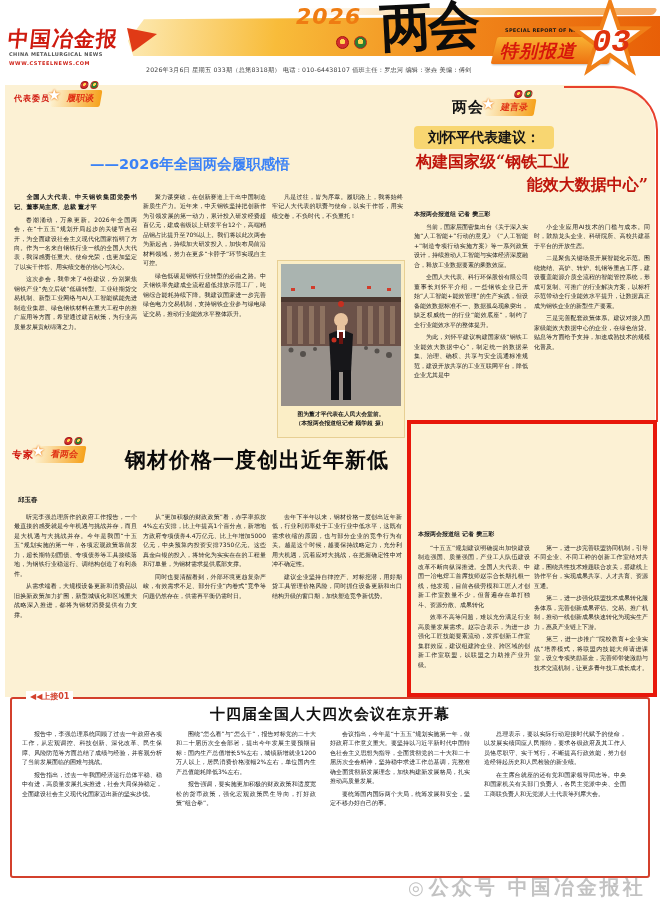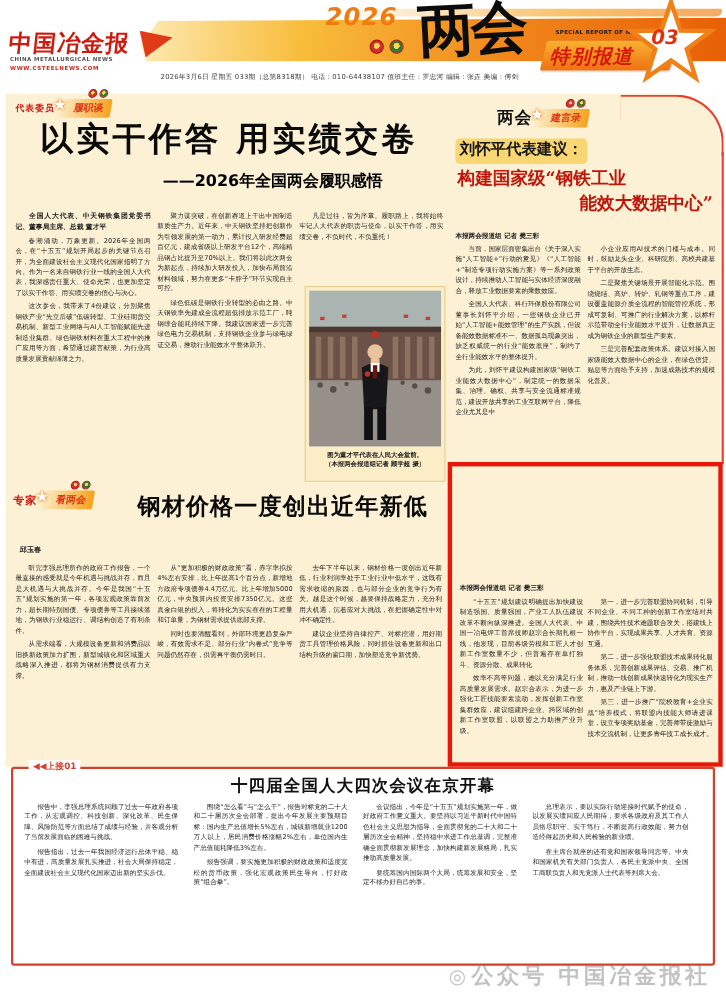--- a/index.html
+++ b/index.html
@@ -26,61 +26,61 @@
   .emblem{width:13px;height:13px;border-radius:50%;box-sizing:border-box;}
   .emblem.npc{background:radial-gradient(circle at 50% 42%,#ffd54f 0 32%,#d32f2f 34%);border:1px solid #a31010;}
   .emblem.cppcc{background:radial-gradient(circle at 50% 42%,#ffd54f 0 32%,#2e7d32 34%);border:1px solid #b3261e;}
   .sub-en{position:absolute;left:505px;top:27px;font-size:5px;color:#1a1a1a;letter-spacing:.3px;font-weight:bold;}
   .sub-cn-wrap{position:absolute;left:494px;top:37px;width:118px;height:27px;
                background:linear-gradient(180deg,#f9b232,#ee7211);transform:skewX(-14deg);
                border-radius:2px;box-shadow:1px 1px 2px rgba(0,0,0,.25);}
   .sub-cn{position:absolute;left:6px;top:2px;font-size:18px;font-weight:900;font-style:italic;
           color:#d8170b;transform:skewX(14deg);letter-spacing:1px;}
   .star03{position:absolute;left:560px;top:0px;}
-  .num03{position:absolute;left:592px;top:24px;font-size:18px;font-weight:900;font-style:italic;color:#e0320e;}
+  .num03{position:absolute;left:592px;top:24px;font-size:32px;font-weight:900;font-style:italic;color:#e0320e;font-family:Liberation Mono, monospace;}
   .dateline{position:absolute;left:146px;top:66px;font-size:6.2px;color:#3c3c3c;white-space:nowrap;letter-spacing:.2px;}
   
   .content{position:absolute;left:5px;top:85px;width:650px;height:612px;background:#fcf1d4;
            border-top-right-radius:46px;}
   .rail-arc{position:absolute;right:2px;top:86px;width:92px;height:54px;
             border-top:2px solid #e8412c;border-right:2px solid #e8412c;border-top-right-radius:44px;}
   .rail-line{position:absolute;right:2px;top:138px;height:284px;width:0;border-right:2px solid #e8412c;}
   
   .badge{position:absolute;display:flex;align-items:center;gap:2px;}
   .badge .lbl{font-size:8px;font-weight:900;color:#d0160c;letter-spacing:1px;}
   .star-pill{position:relative;background:linear-gradient(90deg,#fdf0cd,#f6a21c);
              border-radius:2px;padding:2px 7px 2px 15px;transform:skewX(-10deg);
              font-size:9px;font-weight:900;color:#e03214;white-space:nowrap;}
   .star-pill .st{position:absolute;left:-5px;top:-4px;font-size:15px;color:#fff;
                  text-shadow:0 0 2px #f08018,0 0 2px #f08018;transform:skewX(10deg);}
   .mini-emblems{position:absolute;top:-9px;left:26px;display:flex;gap:2px;}
   .mini-emblems .emblem{width:8px;height:8px;}
   
   .lead-hl{position:absolute;left:10px;top:106px;width:396px;text-align:center;font-size:30px;
            font-weight:900;color:#0a0a0a;letter-spacing:3px;font-family:"DejaVu Serif","Liberation Serif",serif;}
-  .lead-sub{position:absolute;left:90px;top:155px;width:316px;text-align:center;font-size:14.5px;font-weight:900;color:#000000;}
+  .lead-sub{position:absolute;left:90px;top:155px;width:316px;font-size:14.5px;font-weight:900;color:#3b82f6;}
   .col{position:absolute;font-size:6px;line-height:1.58;color:#1c1c1c;text-align:justify;overflow:hidden;}
   .col p{margin:0 0 3px;text-indent:2em;}
   .byline-lead{font-size:6.2px;font-weight:bold;margin:0 0 4px;text-indent:0;}
   .lc1{left:14px;top:192px;width:123px;height:252px;}
   .lc2{left:143px;top:192px;width:123px;height:252px;}
   .lc3{left:272px;top:192px;width:131px;height:64px;}
   .photo-frame{position:absolute;left:277px;top:260px;width:128px;height:178px;background:#fbeec6;
                border:1px solid #e7cf93;box-sizing:border-box;padding:3px;}
   .photo-cap{font-size:5.8px;font-weight:bold;line-height:1.35;text-align:center;color:#1a1a1a;margin-top:1px;}
   
   .exp-hl{position:absolute;left:104px;top:446px;width:306px;text-align:center;font-size:21px;
           font-weight:900;color:#0a0a0a;letter-spacing:1px;font-family:"DejaVu Serif","Liberation Serif",serif;}
   .exp-author{position:absolute;left:18px;top:496px;font-size:6.5px;font-weight:900;color:#1a1a1a;}
   .ec1{left:14px;top:512px;width:123px;height:180px;}
   .ec2{left:143px;top:512px;width:123px;height:180px;}
   .ec3{left:272px;top:512px;width:130px;height:180px;}
   
   .title-hl{position:absolute;height:23px;background:#f8d671;border-radius:4px;
-            font-size:14px;font-weight:900;color:#141414;line-height:23px;padding:0 4px;white-space:nowrap;font-family:Liberation Mono, monospace;}
+            font-size:14px;font-weight:900;color:#141414;line-height:23px;padding:0 14px;white-space:nowrap;}
   .title-red{position:absolute;font-weight:900;color:#bf150b;white-space:nowrap;
              font-family:"DejaVu Serif","Liberation Serif",serif;}
   .byline-sm{position:absolute;font-size:6px;font-weight:bold;color:#222;white-space:nowrap;}
   .ta1{left:414px;top:222px;width:114px;height:196px;}
   .ta2{left:534px;top:222px;width:116px;height:196px;}
   .ann-box{position:absolute;left:407px;top:420px;width:250px;height:277px;
            border:4px solid #e8170a;box-sizing:border-box;z-index:5;pointer-events:none;}
   .tb1{left:418px;top:543px;width:112px;height:147px;}
   .tb2{left:534px;top:543px;width:114px;height:147px;}
   
@@ -137,21 +137,20 @@
     <span class="star-pill">
       <span class="st">★</span>
       <span>履职谈</span>
       <span class="mini-emblems">
         <span class="emblem npc"></span>
         <span class="emblem cppcc"></span>
       </span>
     </span>
   </div>
 
-  <div class="lead-hl">以实干作答 用实绩交卷</div>
   <div class="lead-sub">——2026年全国两会履职感悟</div>
   <div class="col lc1">
     <p class="byline-lead">全国人大代表、中天钢铁集团党委书记、董事局主席、总裁 董才平</p>
     <span><p>春潮涌动，万象更新。2026年全国两会，在“十五五”规划开局起步的关键节点召开，为全面建设社会主义现代化国家指明了方向。作为一名来自钢铁行业一线的全国人大代表，我深感责任重大、使命光荣，也更加坚定了以实干作答、用实绩交卷的信心与决心。</p><p>这次参会，我带来了4份建议，分别聚焦钢铁产业“先立后破”低碳转型、工业硅期货交易机制、新型工业网络与AI人工智能赋能先进制造业集群、绿色钢铁材料在重大工程中的推广应用等方面，希望通过建言献策，为行业高质量发展贡献绵薄之力。</p></span>
   </div>
   <div class="col lc2">
       <p>聚力谋突破，在创新赛道上干出中国制造新质生产力。近年来，中天钢铁坚持把创新作为引领发展的第一动力，累计投入研发经费超百亿元，建成省级以上研发平台12个，高端精品钢占比提升至70%以上。我们将以此次两会为新起点，持续加大研发投入，加快布局前沿材料领域，努力在更多“卡脖子”环节实现自主可控。</p>
       <p>绿色低碳是钢铁行业转型的必由之路。中天钢铁率先建成全流程超低排放示范工厂，吨钢综合能耗持续下降。我建议国家进一步完善绿色电力交易机制，支持钢铁企业参与绿电绿证交易，推动行业能效水平整体跃升。</p>
     </div>
   <div class="col lc3">

